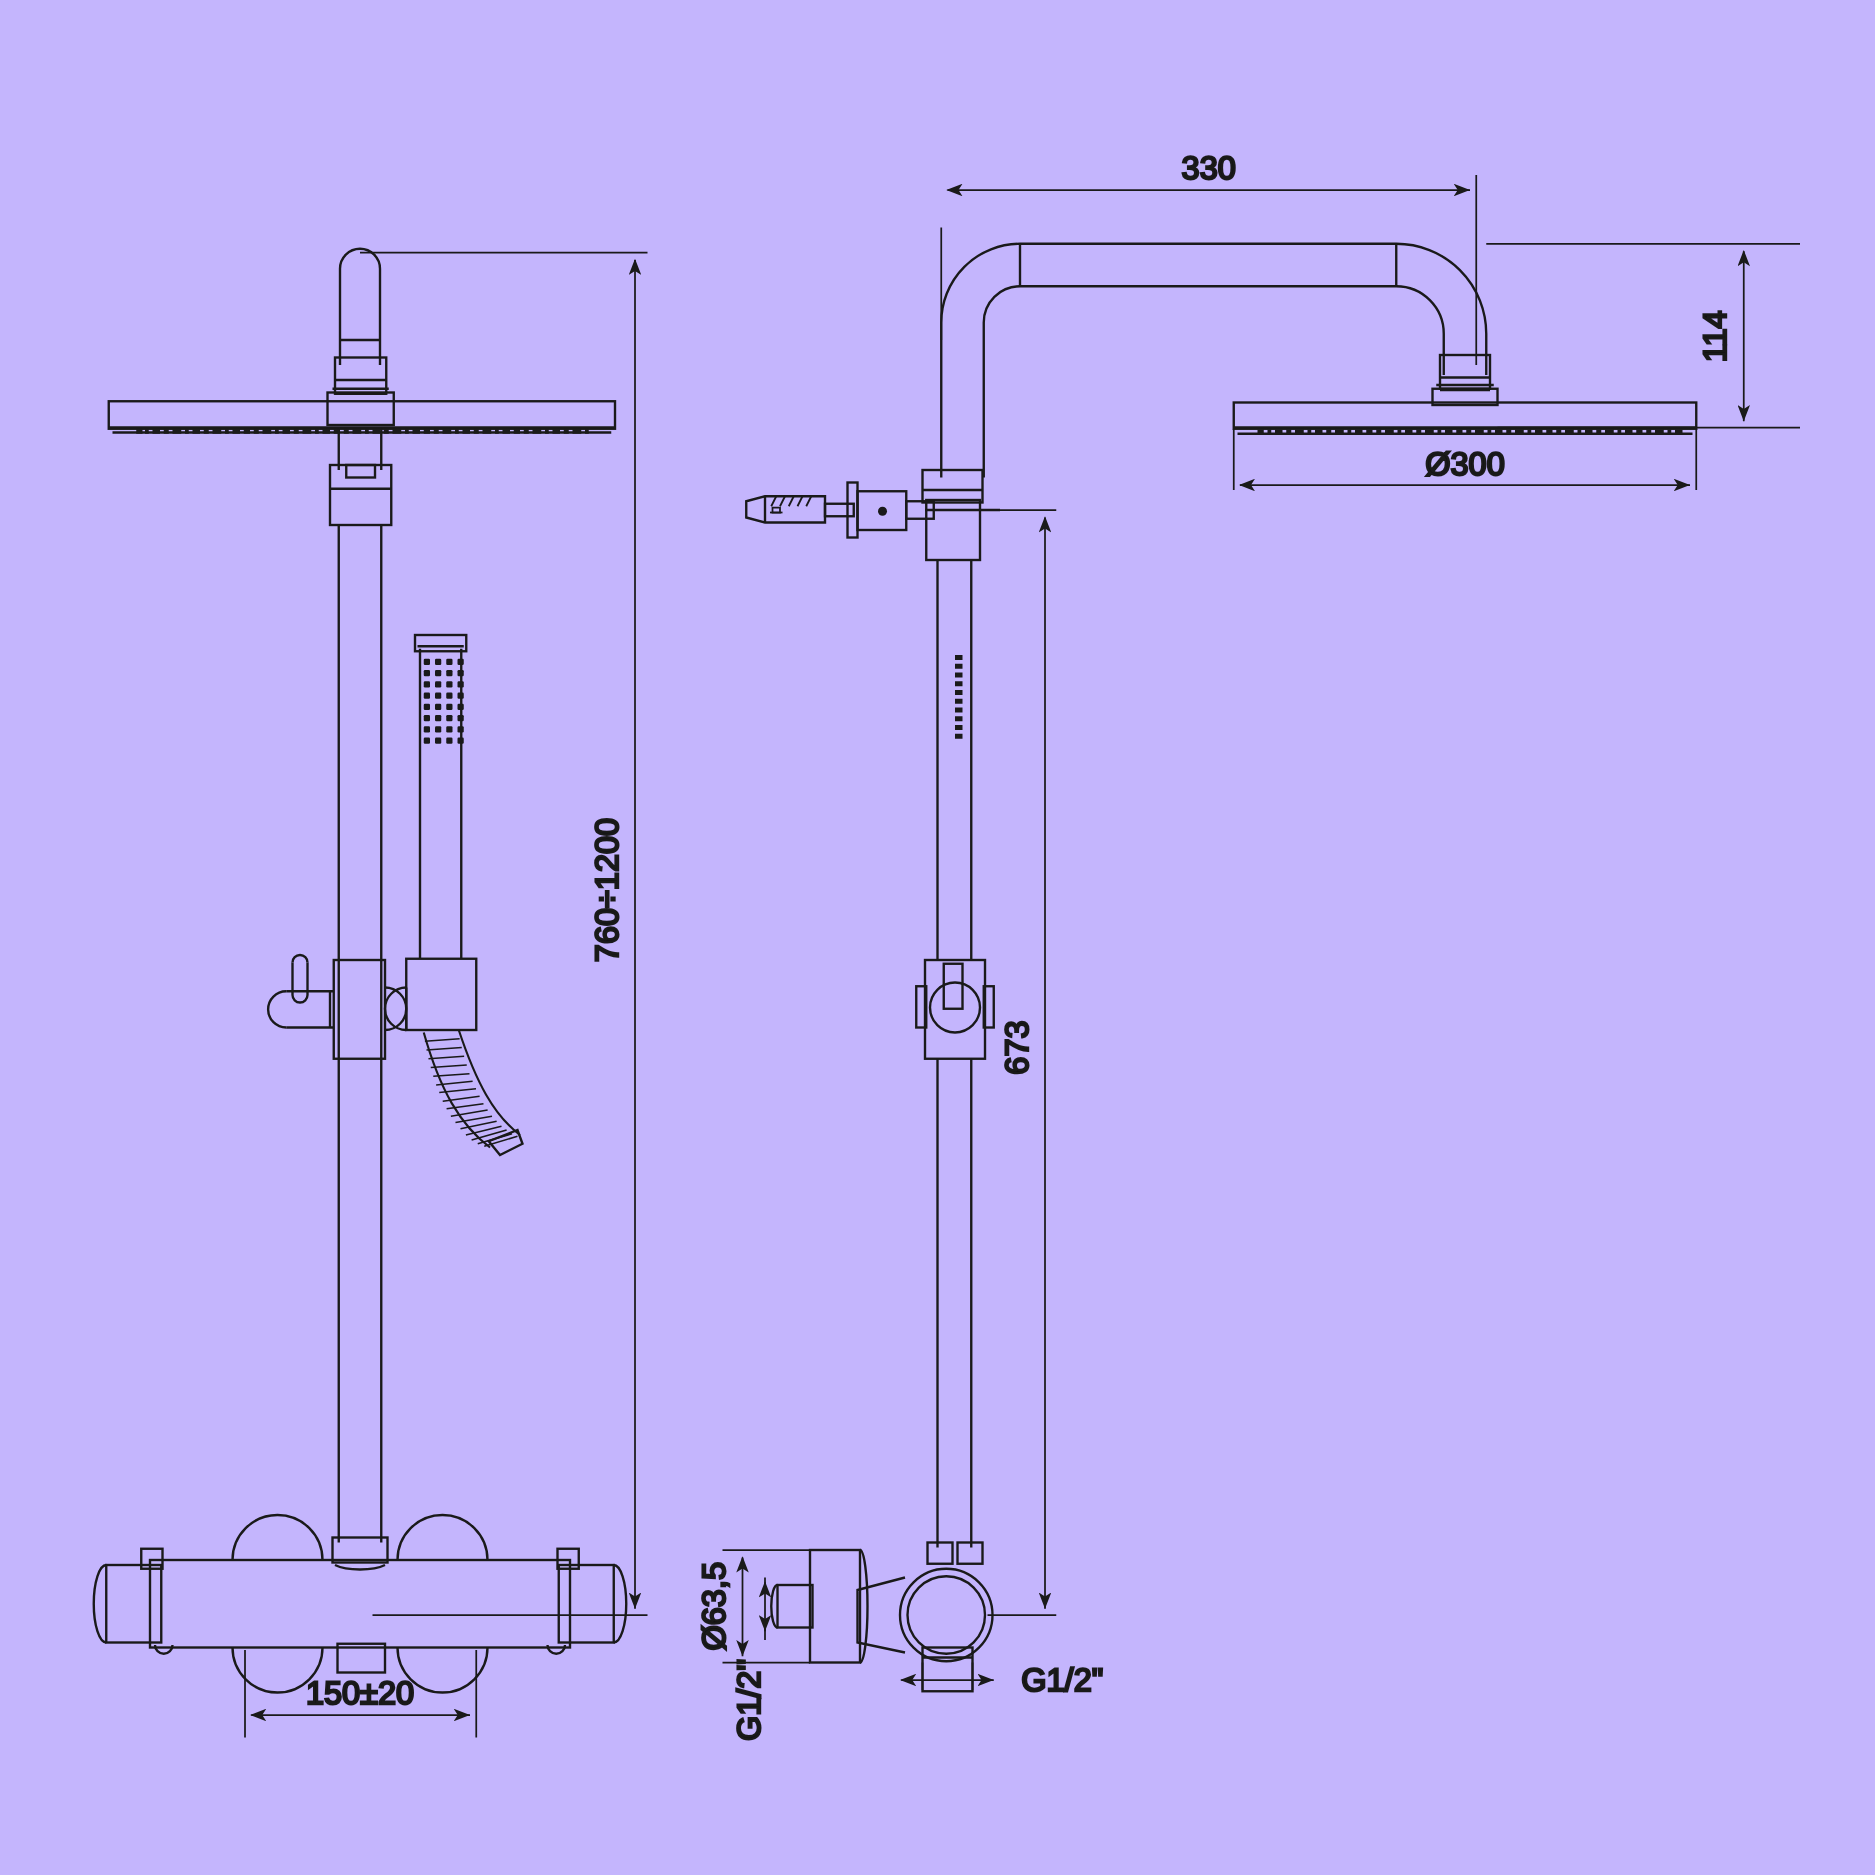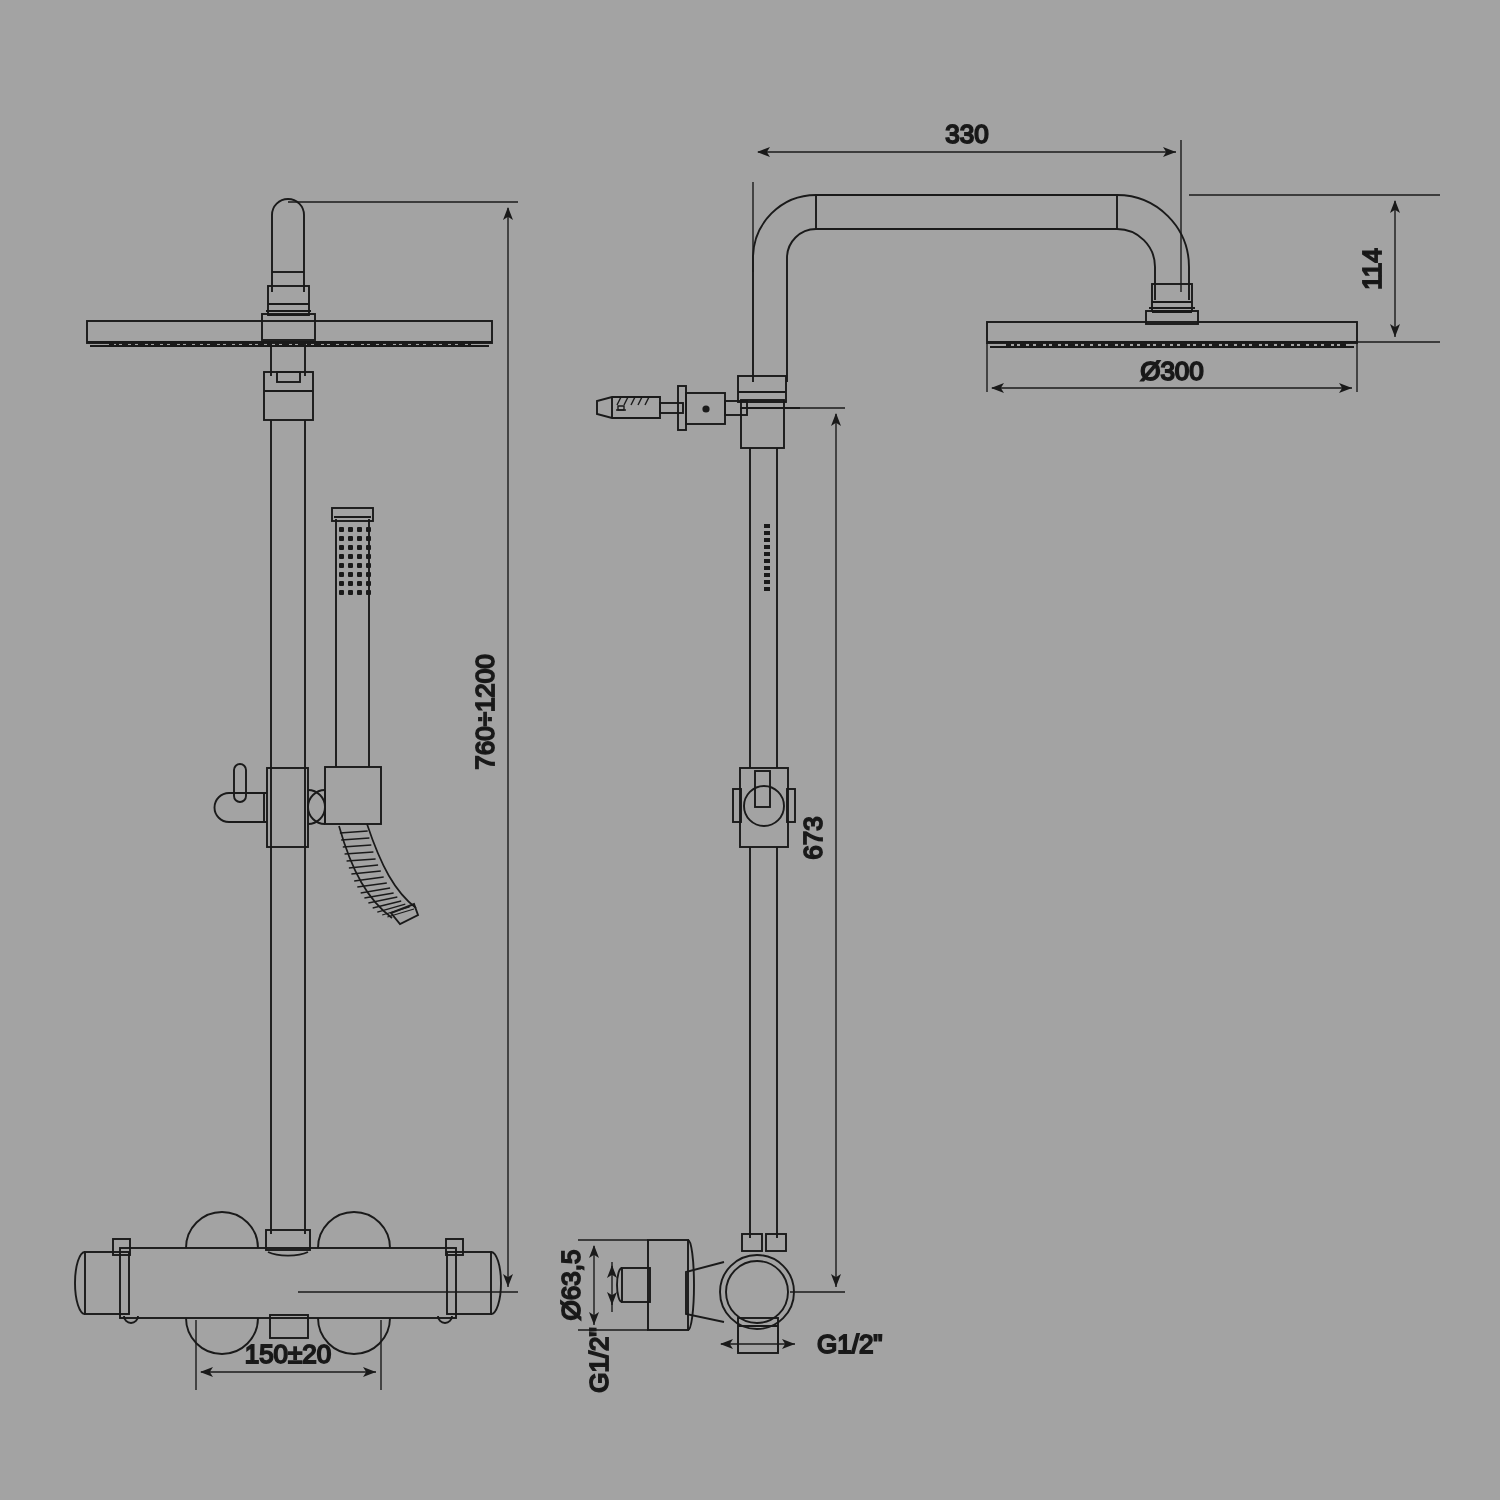--- a/index.html
+++ b/index.html
@@ -1,17 +1,17 @@
 <!DOCTYPE html>
 <html><head>
 <meta charset="utf-8">
 <style>
   html,body{margin:0;padding:0;background:#ffffff;}
   body{width:1500px;height:1500px;font-family:"Liberation Sans",sans-serif;overflow:hidden;}
-  #stage{position:relative;width:1500px;height:1500px;background:#a3a3a3;}
+  #stage{position:relative;width:1500px;height:1500px;background:#c4b5fd;}
   svg{display:block;}
   .dimtext{font-family:"Liberation Sans",sans-serif;font-size:26px;fill:#111;font-weight:400;}
 </style>
 </head>
 <body>
 
 <div id="stage">
 <svg width="1500" height="1500" viewBox="0 0 1500 1500">
   <defs>
     <marker id="arrR" markerWidth="14" markerHeight="10" refX="13" refY="5" orient="auto" markerUnits="userSpaceOnUse">

